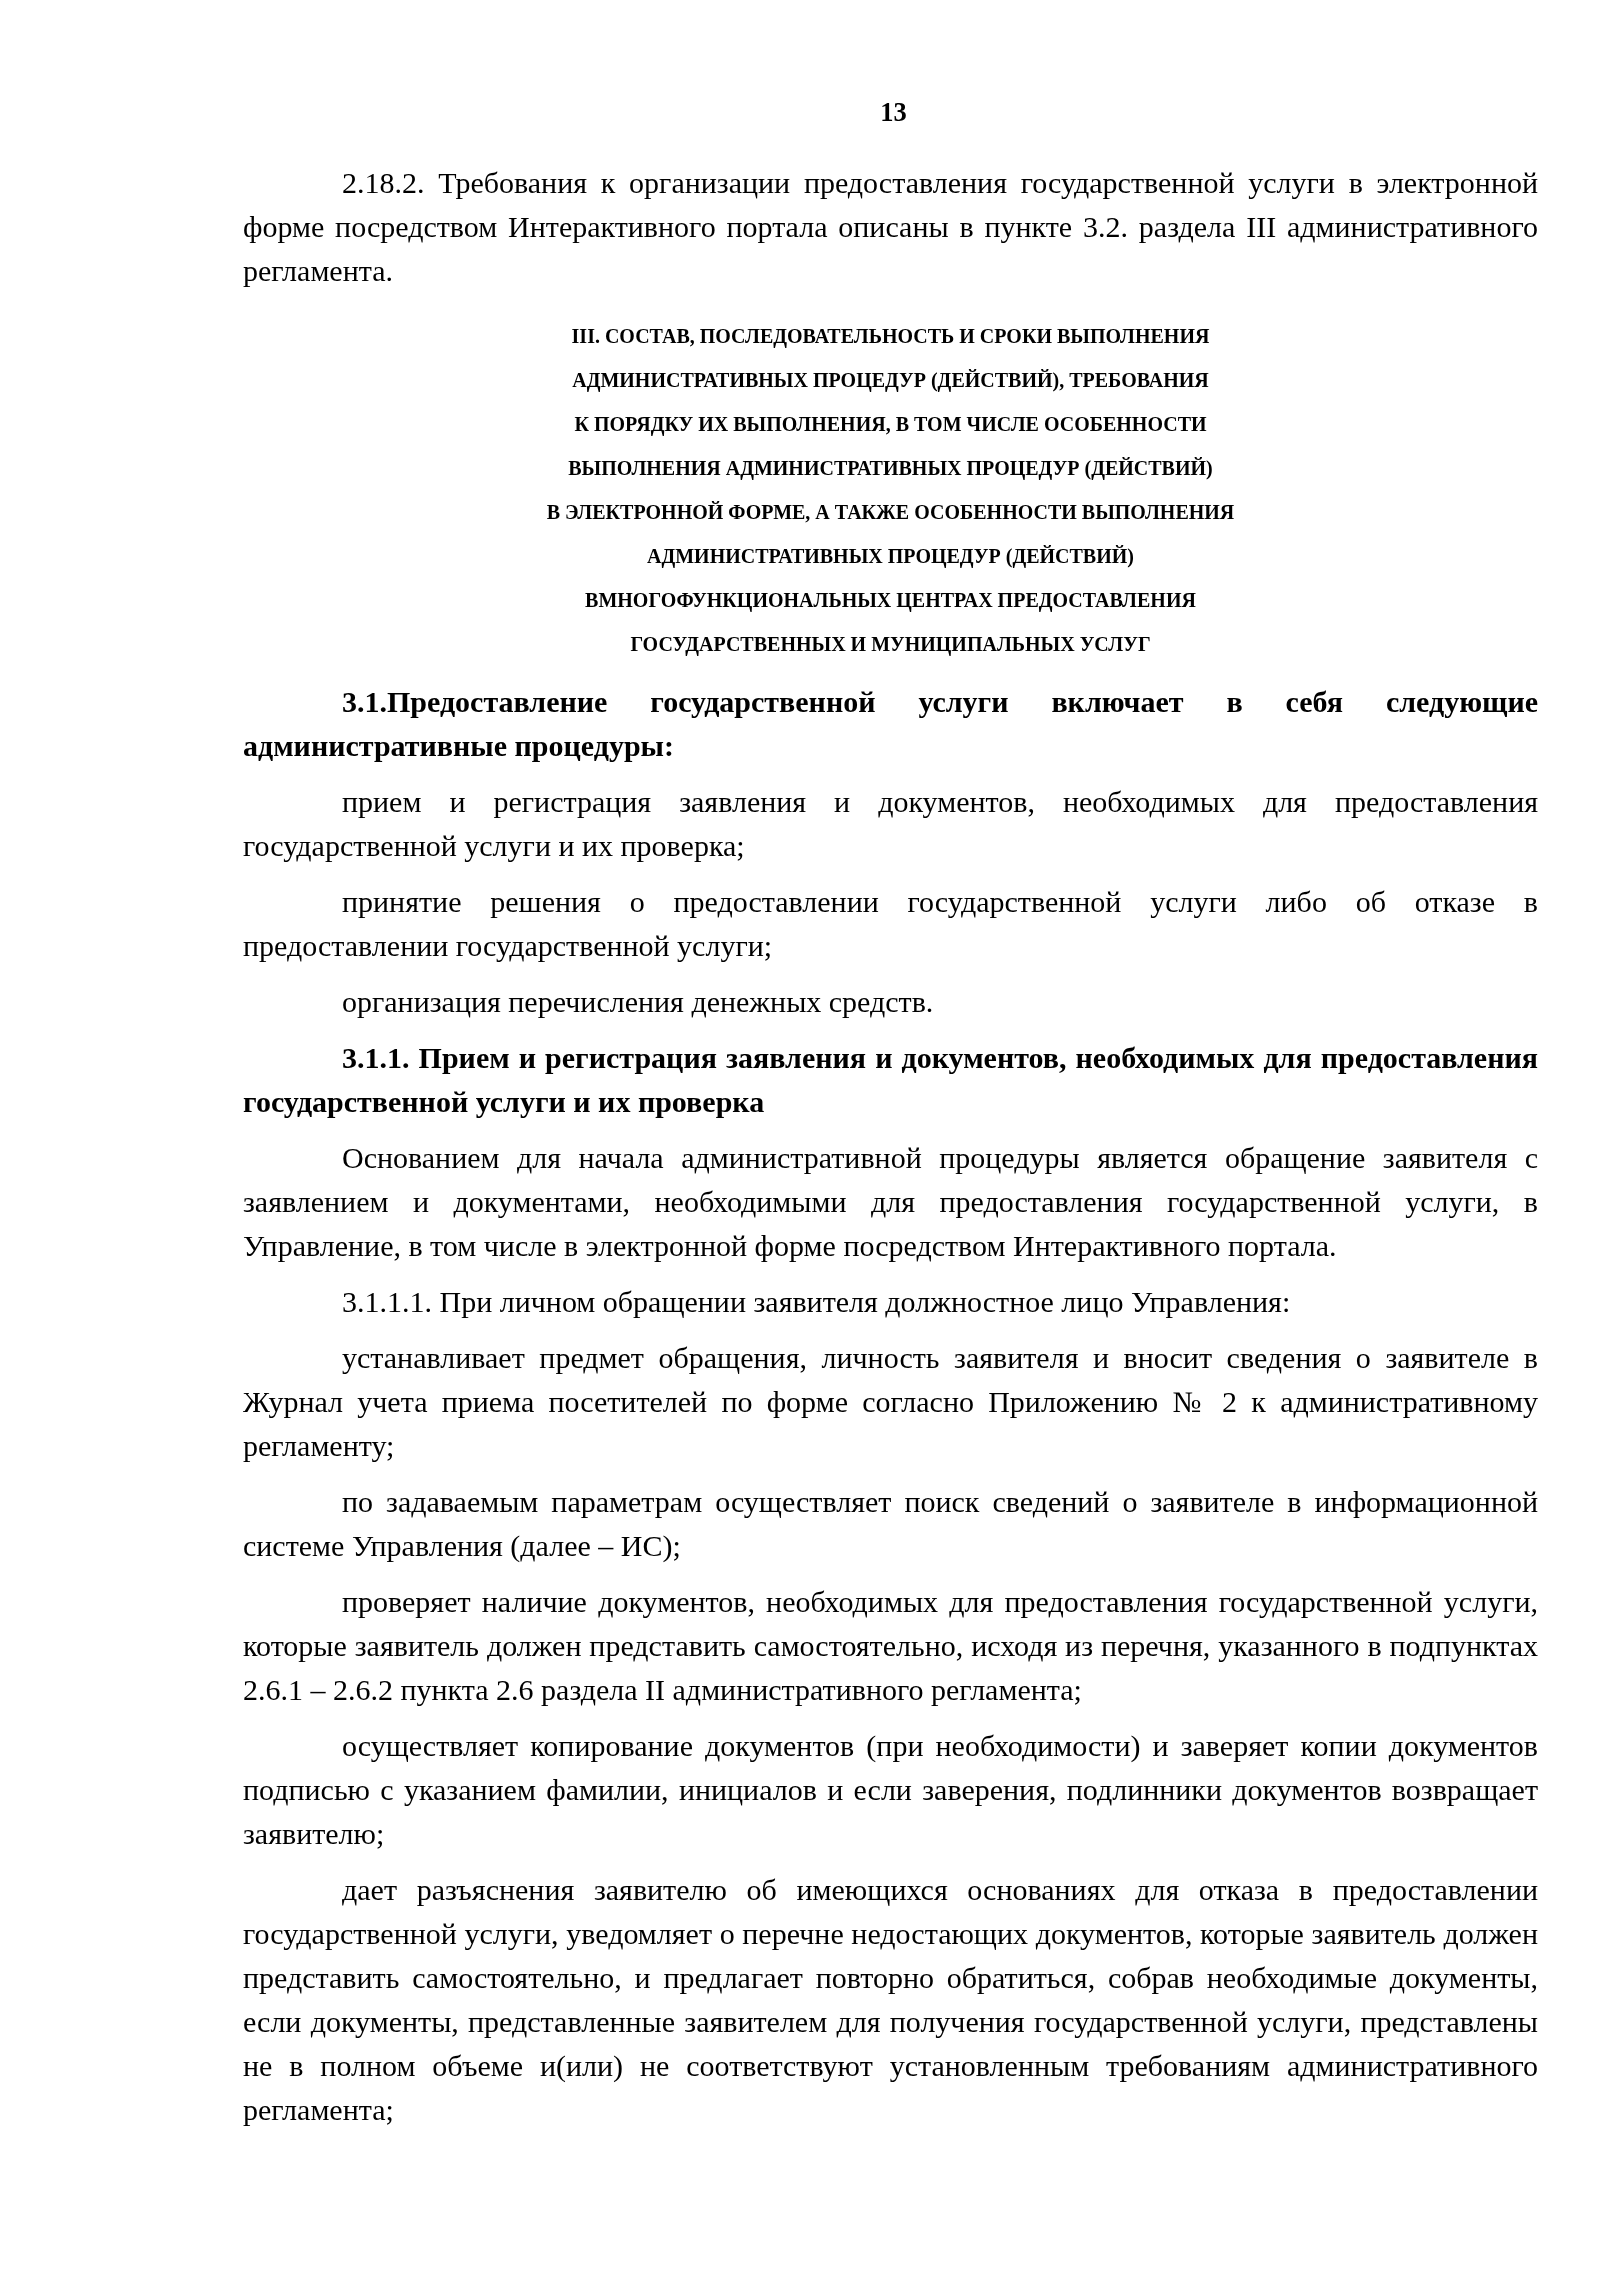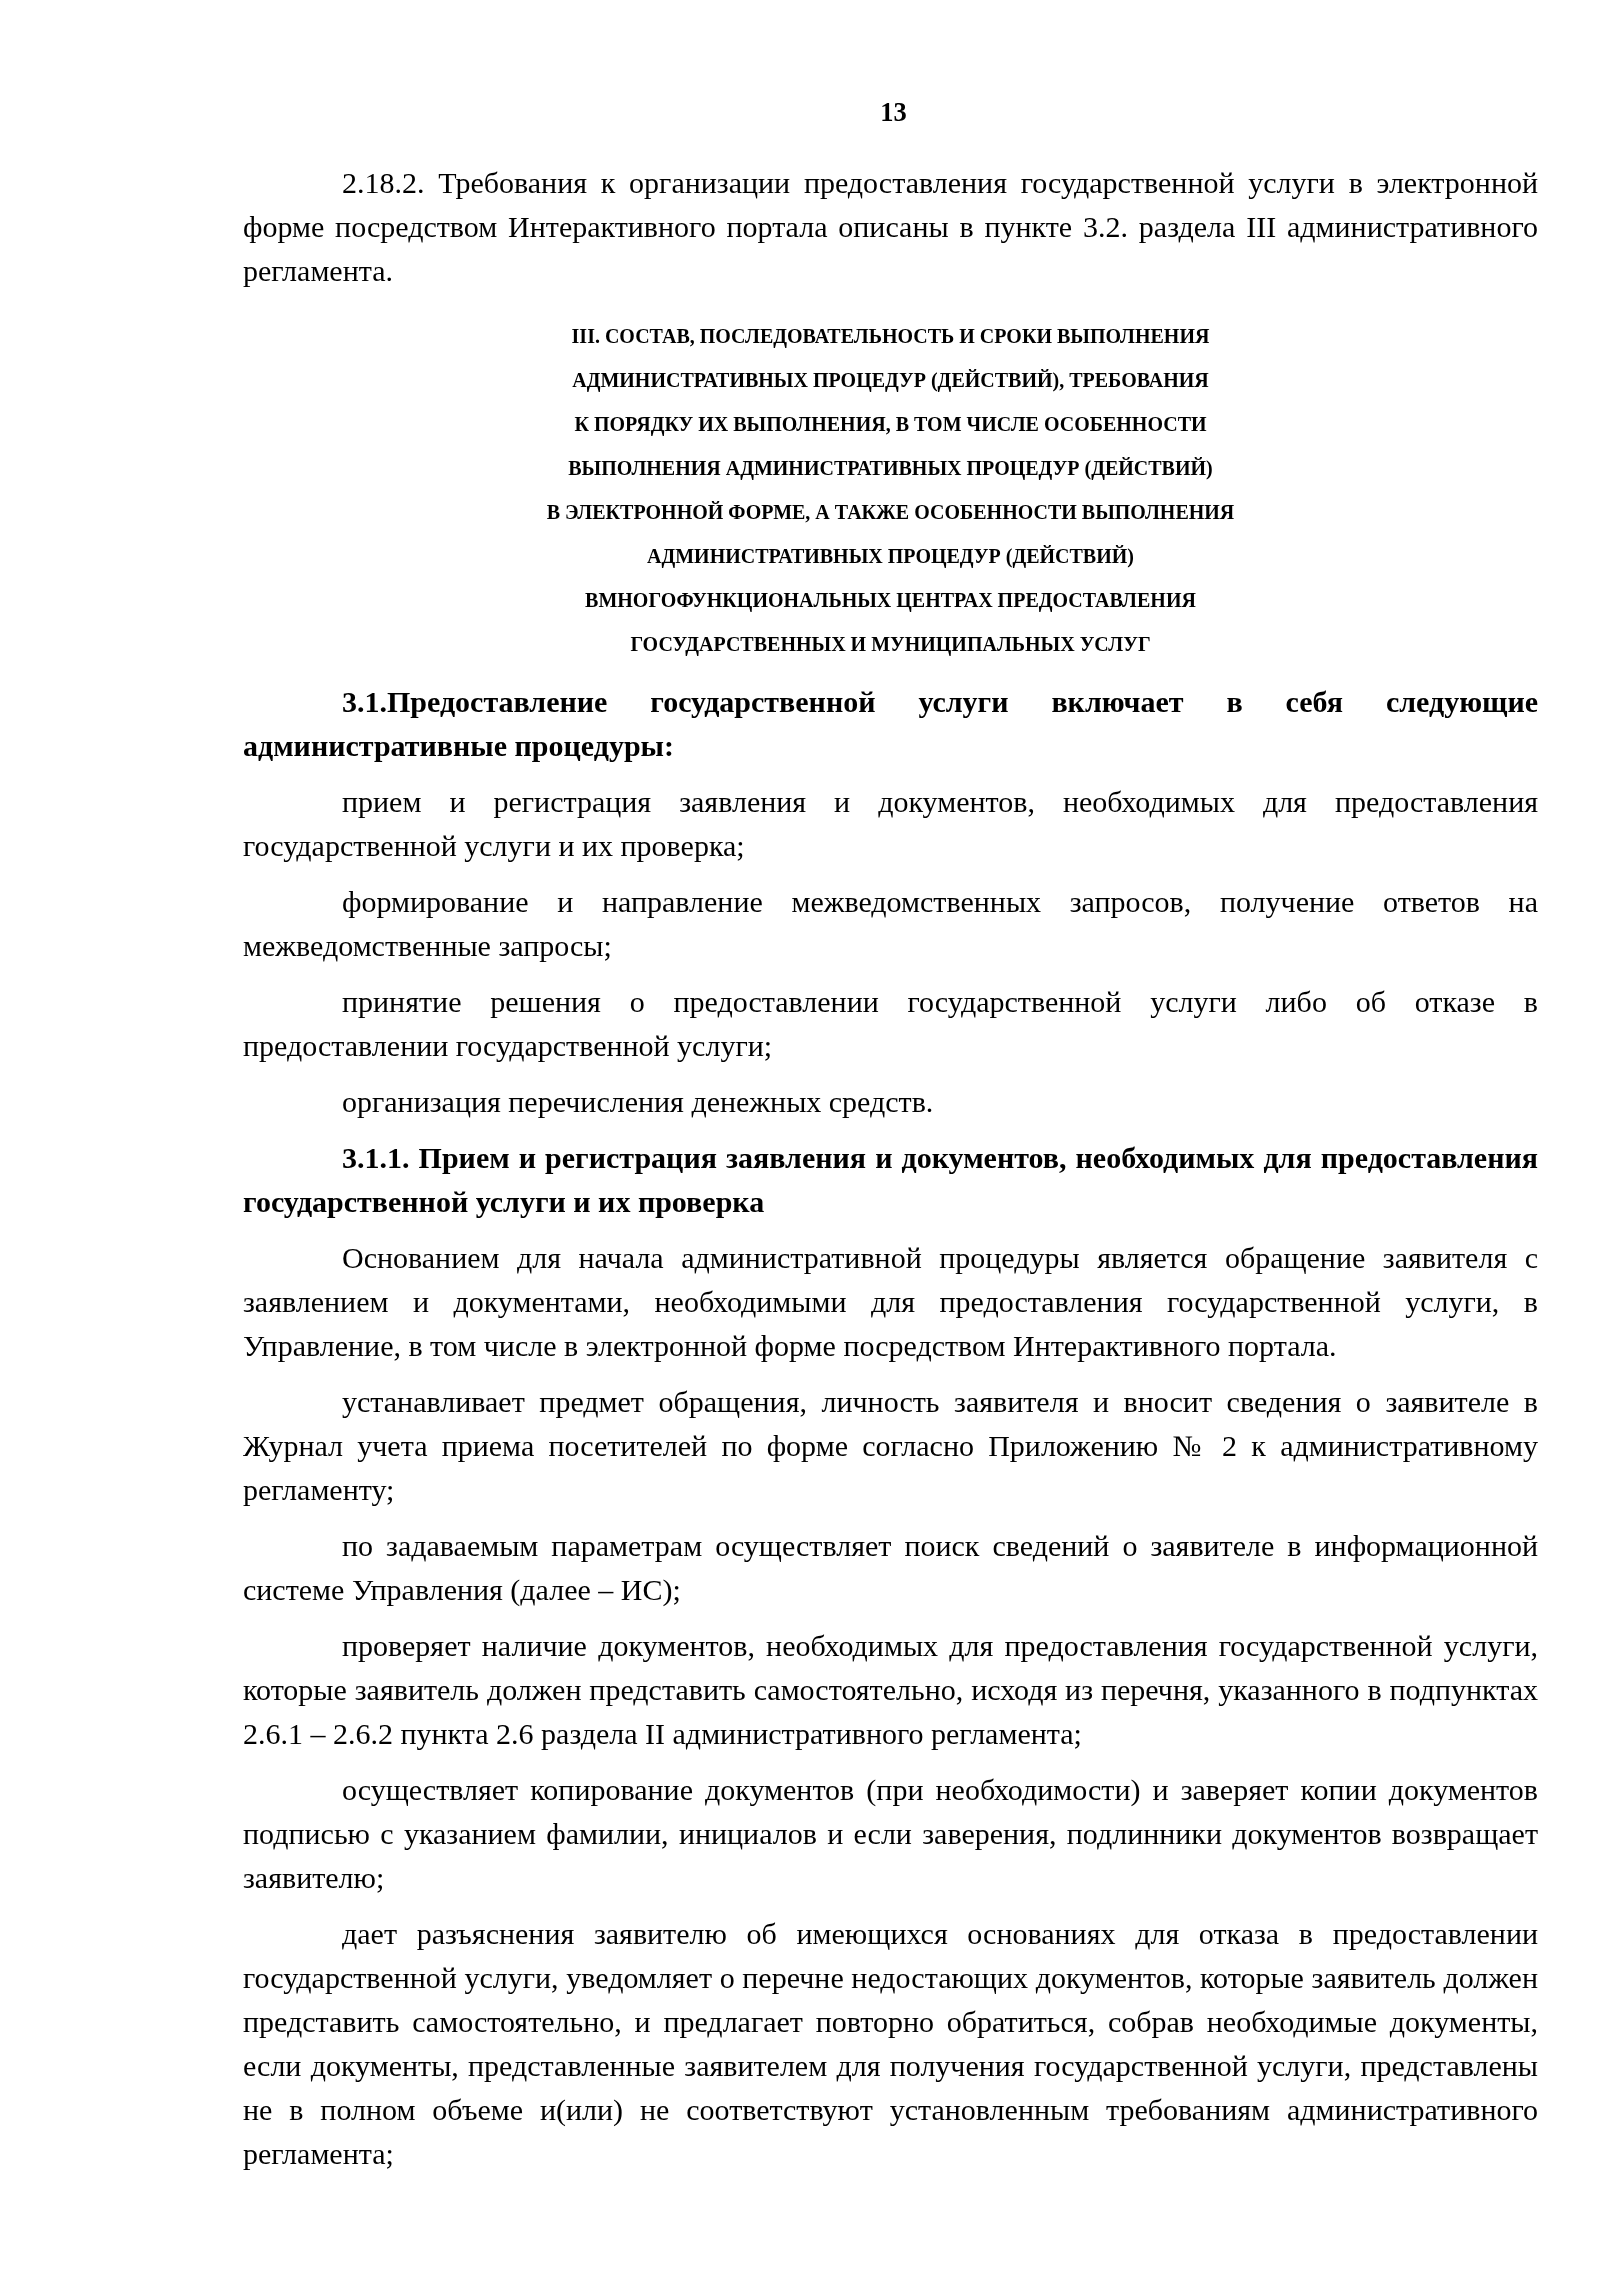--- a/index.html
+++ b/index.html
@@ -61,26 +61,26 @@
     <div>ВЫПОЛНЕНИЯ АДМИНИСТРАТИВНЫХ ПРОЦЕДУР (ДЕЙСТВИЙ)</div>
     <div>В ЭЛЕКТРОННОЙ ФОРМЕ, А ТАКЖЕ ОСОБЕННОСТИ ВЫПОЛНЕНИЯ</div>
     <div>АДМИНИСТРАТИВНЫХ ПРОЦЕДУР (ДЕЙСТВИЙ)</div>
     <div>ВМНОГОФУНКЦИОНАЛЬНЫХ ЦЕНТРАХ ПРЕДОСТАВЛЕНИЯ</div>
     <div>ГОСУДАРСТВЕННЫХ И МУНИЦИПАЛЬНЫХ УСЛУГ</div>
   </div>
 
   <div class="block" style="top:668px;">
     <p class="p b">3.1.Предоставление государственной услуги включает в себя следующие административные процедуры:</p>
     <p class="p">прием и регистрация заявления и документов, необходимых для предоставления государственной услуги и их проверка;</p>
-    <p class="p">формирование и направление межведомственных запросов, получение ответов на межведомственные запросы;</p>
     <p class="p">принятие решения о предоставлении государственной услуги либо об отказе в предоставлении государственной услуги;</p>
     <p class="p">организация перечисления денежных средств.</p>
 
     <p class="p b">3.1.1. Прием и регистрация заявления и документов, необходимых для предоставления государственной услуги и их проверка</p>
     <p class="p">Основанием для начала административной процедуры является обращение заявителя с заявлением и документами, необходимыми для предоставления государственной услуги, в Управление, в том числе в электронной форме посредством Интерактивного портала.</p>
+    <p class="p">3.1.1.1. При личном обращении заявителя должностное лицо Управления:</p>
     <p class="p">устанавливает предмет обращения, личность заявителя и вносит сведения о заявителе в Журнал учета приема посетителей по форме согласно Приложению № 2 к административному регламенту;</p>
     <p class="p">по задаваемым параметрам осуществляет поиск сведений о заявителе в информационной системе Управления (далее – ИС);</p>
     <p class="p">проверяет наличие документов, необходимых для предоставления государственной услуги, которые заявитель должен представить самостоятельно, исходя из перечня, указанного в подпунктах 2.6.1 – 2.6.2 пункта 2.6 раздела II административного регламента;</p>
     <p class="p">осуществляет копирование документов (при необходимости) и заверяет копии документов подписью с указанием фамилии, инициалов и если заверения, подлинники документов возвращает заявителю;</p>
     <p class="p">дает разъяснения заявителю об имеющихся основаниях для отказа в предоставлении государственной услуги, уведомляет о перечне недостающих документов, которые заявитель должен представить самостоятельно, и предлагает повторно обратиться, собрав необходимые документы, если документы, представленные заявителем для получения государственной услуги, представлены не в полном объеме и(или) не соответствуют установленным требованиям административного регламента;</p>
   </div>
 
 </div>
 
 

